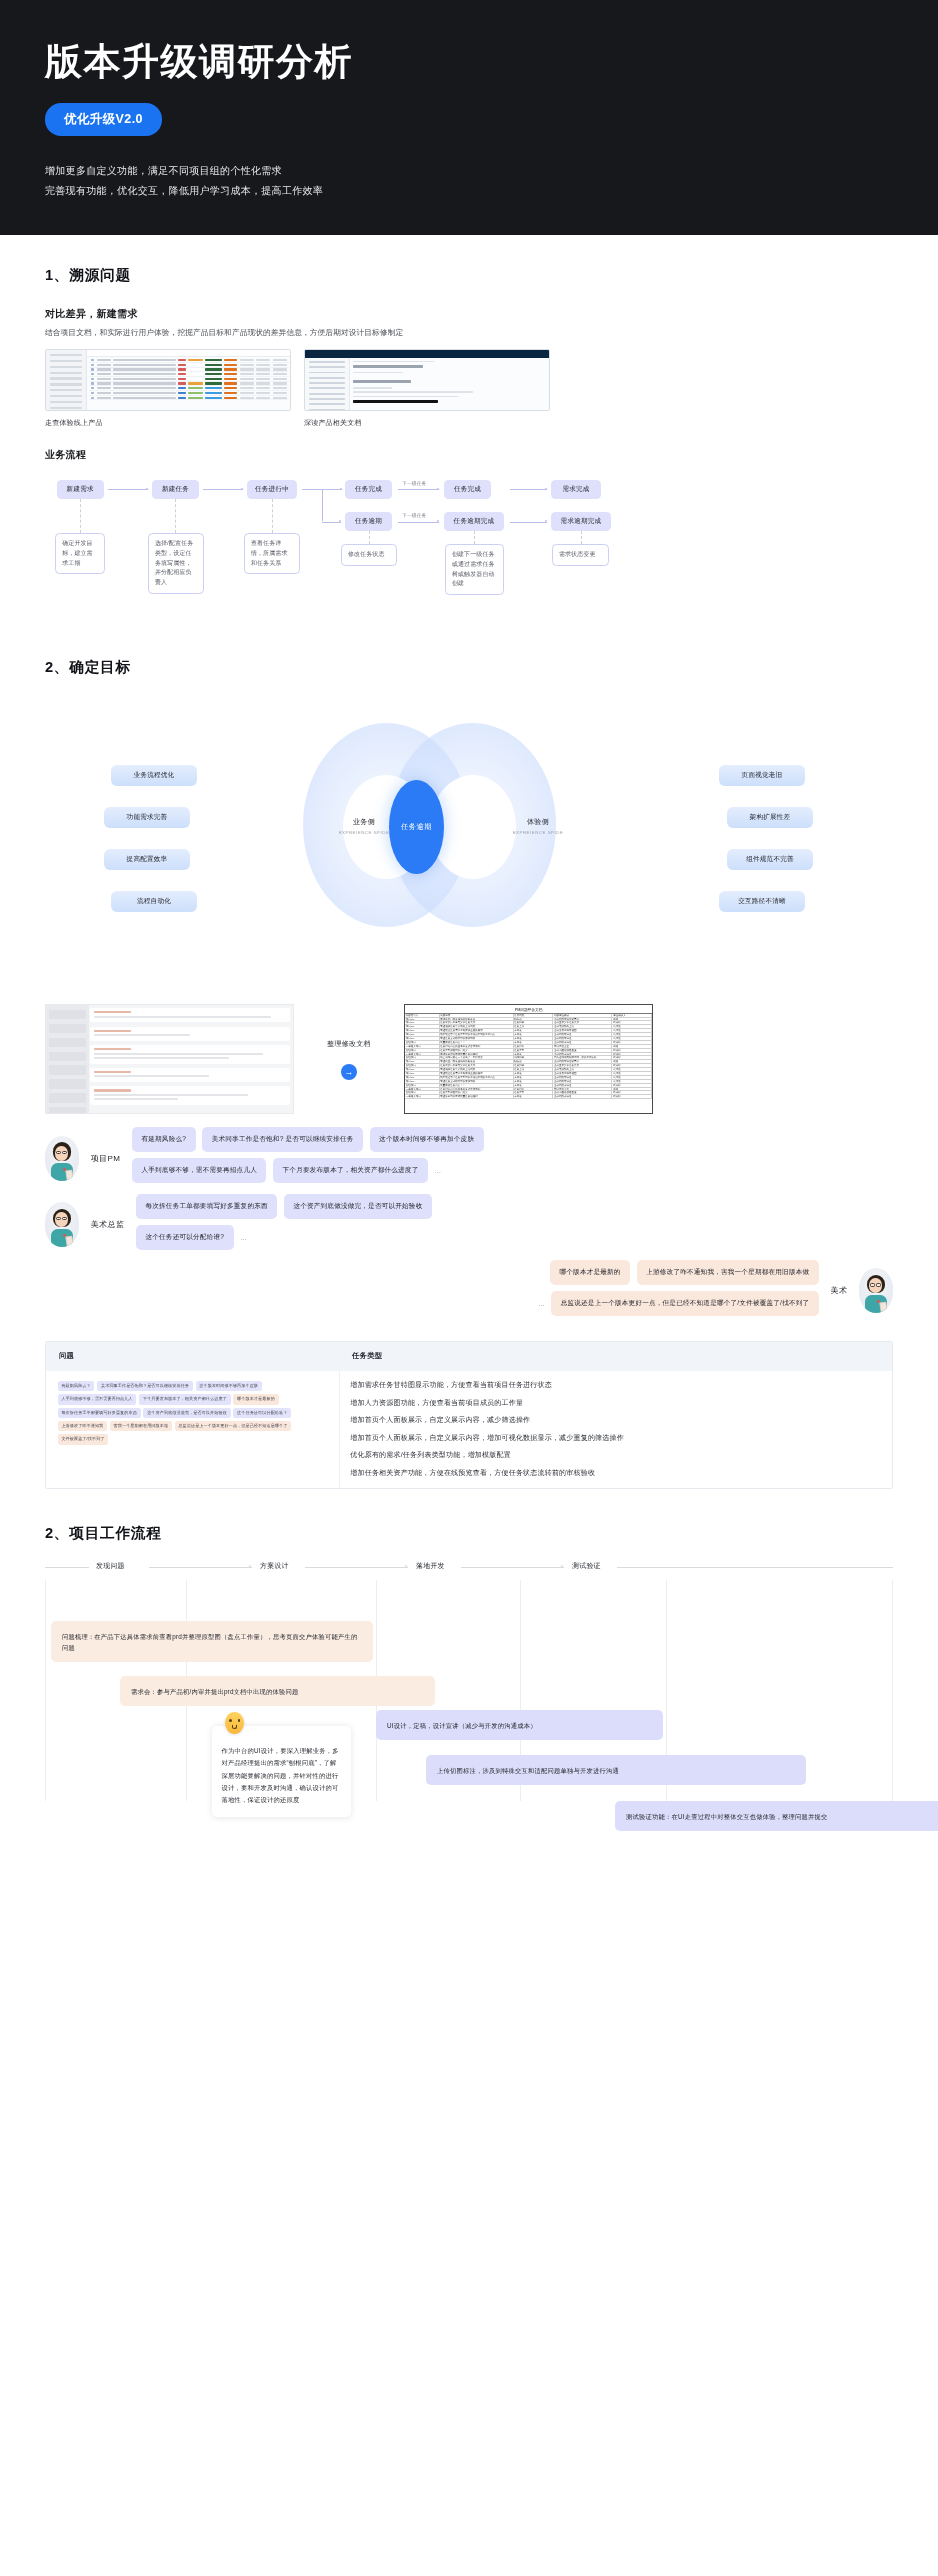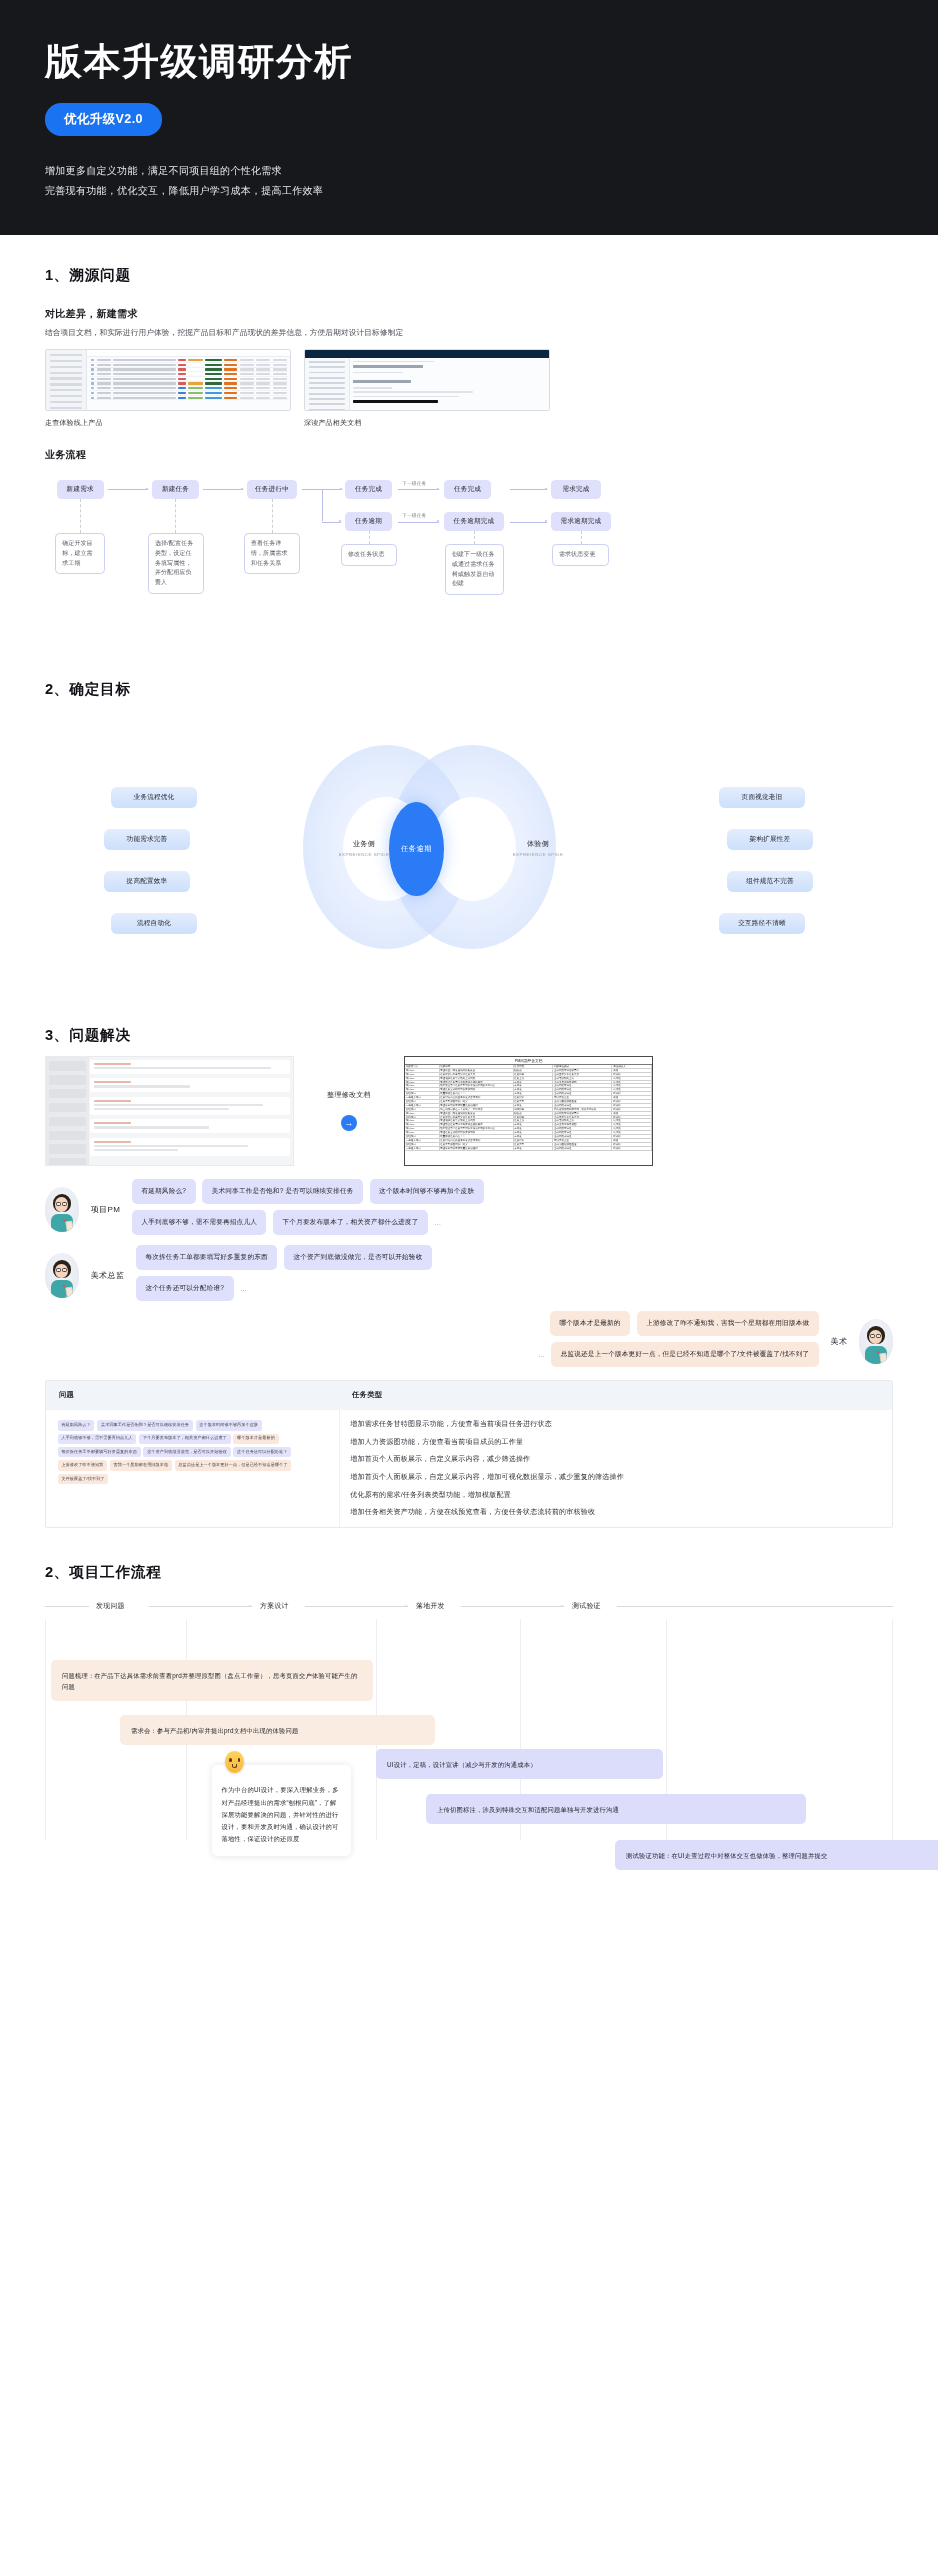--- a/index.html
+++ b/index.html
@@ -127,21 +127,21 @@
   .farrow::after {
     content:''; position:absolute; right:-0.7px; top:-1.8px;
     border-left:3.7px solid #b9bfe8;
     border-top:1.9px solid transparent; border-bottom:1.9px solid transparent;
   }
   .fvline { position:absolute; width:0.7px; background:#b9bfe8;}
   .fdash { position:absolute; width:0.7px; border-left:0.7px dashed #ccced8;}
   .flabel { position:absolute; font-size:4.8px; color:#82868f; letter-spacing:0.1px;}
 
   
-  #sec2 { margin-top: 59px; }
+  #sec2 { margin-top: 37px; }
   .venn-wrap { position: relative; height: 286px; margin-top: 4.4px; }
   .lens {
     position:absolute; top:42px; width:167px; height:204px; border-radius:50%;
   }
   .lens.left  { left:258px;  background: radial-gradient(ellipse at center, rgba(214,227,253,.16) 0%, rgba(206,222,253,.55) 58%, rgba(196,215,252,.75) 100%); }
   .lens.right { left:344px;  background: radial-gradient(ellipse at center, rgba(214,227,253,.16) 0%, rgba(206,222,253,.55) 58%, rgba(196,215,252,.75) 100%); }
   .lens-in {
     position:absolute; top:94px; width:86px; height:104px; border-radius:50%;
     background:#ffffff;
   }
@@ -211,21 +211,21 @@
   .qrow { display:flex; gap:6.6px; margin-bottom:5.9px; align-items:center; flex-wrap:wrap; }
   .qrow.r { justify-content:flex-end; }
   .qbub {
     border-radius:5.1px; font-size:6.6px; color:#22242b; padding:8px 9.5px; letter-spacing:0.2px;
     background:#dfe0fb;
   }
   .qbub.warm { background:#fbe8dd; }
   .dots { font-size:6.6px; color:#8d9098; }
 
   
-  .ptable { margin-top: 7px; border:0.7px solid #e7eaee; border-radius:2.2px; overflow:hidden; }
+  .ptable { margin-top: 19px; border:0.7px solid #e7eaee; border-radius:2.2px; overflow:hidden; }
   .pt-head { display:flex; background:#f1f5f9; }
   .pt-head div { font-size:7.3px; font-weight:bold; color:#21242b; padding:9.5px 13px; letter-spacing:0.3px;}
   .pt-head .c1 { width:293px; }
   .pt-body { display:flex; }
   .pt-left { width:293px; padding:10.3px 10.3px 11.7px 11.7px; display:flex; flex-wrap:wrap; gap:2.9px; align-content:flex-start;}
   .tag { font-size:4.1px; border-radius:2.2px; padding:2.9px 3.7px; color:#3c3f47; letter-spacing:0.1px; line-height:1.15;}
   .tag.p { background:#e3e4fb; } .tag.w { background:#fbe8dd; }
   .pt-right { flex:1; padding:10.3px 13px 11.7px 10.3px; border-left:0.7px solid #eef1f4;}
   .pt-right p { font-size:7px; color:#2b2e35; line-height:1.05; margin-bottom:10.3px; letter-spacing:0.2px;}
   .pt-right p:last-child { margin-bottom:0; }
@@ -507,21 +507,20 @@
       <div class="vpill" style="left:66px;  top:210px;">流程自动化</div>
 
       <div class="vpill" style="left:674px; top:84px;">页面视觉老旧</div>
       <div class="vpill" style="left:682px; top:126px;">架构扩展性差</div>
       <div class="vpill" style="left:682px; top:168px;">组件规范不完善</div>
       <div class="vpill" style="left:674px; top:210px;">交互路径不清晰</div>
     </div>
   </section>
 
   <section class="section" id="sec3">
-    <h2 class="sec-head">3、问题解决</h2>
 
     <div class="research">
       <div class="chat">
         <div class="chat-side">
           <div class="ch"></div>
             <div class="ch"></div>
             <div class="ch"></div>
             <div class="ch"></div>
           <div class="ch"></div>
             <div class="ch"></div>

